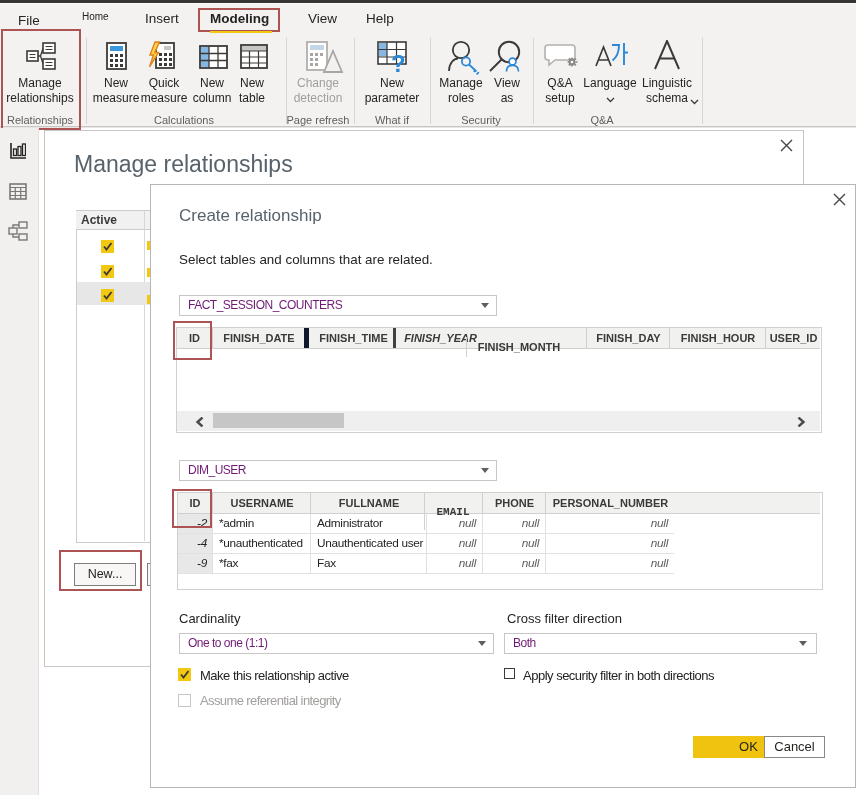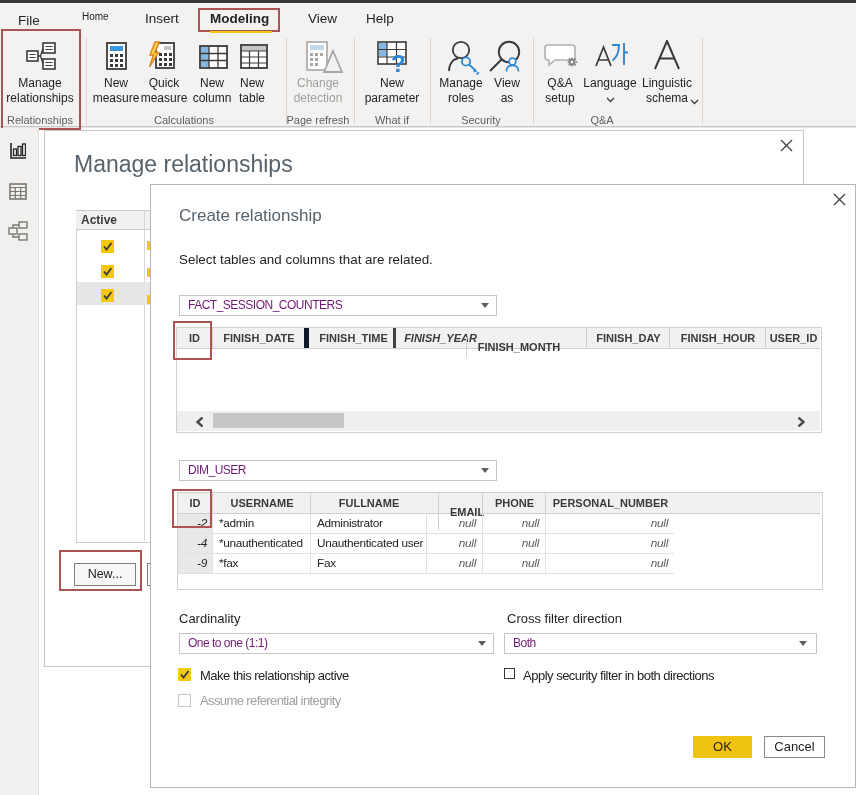--- a/index.html
+++ b/index.html
@@ -284,21 +284,21 @@
 <div class="redbox" style="left:173px;top:321px;width:35px;height:35px;"></div>
 
 <div class="ddl" style="left:179px;top:460px;width:308px;">DIM_USER</div>
 <div class="chev" style="left:481px;top:468px;"></div>
 
 <div class="abs" style="left:177px;top:492px;width:644px;height:96px;border:1px solid #d2d0ce;background:#fff;"></div>
 <div class="abs" style="left:178px;top:493px;width:642px;height:20px;background:#f1f1f0;border-bottom:1px solid #d2d0ce;"></div>
 <div class="hdrcell" style="left:178px;top:493px;width:34px;height:20px;">ID</div>
 <div class="hdrcell" style="left:212px;top:493px;width:98px;height:20px;border-left:1px solid #d2d0ce;">USERNAME</div>
 <div class="hdrcell" style="left:310px;top:493px;width:116px;height:20px;border-left:1px solid #d2d0ce;">FULLNAME</div>
-<div class="hdrcell" style="left:438px;top:493px;width:56px;height:37px;border-left:1px solid #d2d0ce;">EMAIL</div>
+<div class="hdrcell" style="left:424px;top:493px;width:56px;height:37px;border-left:1px solid #d2d0ce;font-family:Liberation Mono, monospace;">EMAIL</div>
 <div class="hdrcell" style="left:482px;top:493px;width:63px;height:20px;border-left:1px solid #d2d0ce;">PHONE</div>
 <div class="hdrcell" style="left:545px;top:493px;width:129px;height:20px;border-left:1px solid #d2d0ce;">PERSONAL_NUMBER</div>
 
 <style>
  .t2row{position:absolute;left:178px;width:496px;height:19px;display:flex;font-size:11.8px;letter-spacing:-0.3px;border-bottom:1px solid #e1e1e1;}
  .t2row>div{border-left:1px solid #e1e1e1;height:19px;line-height:19px;overflow:hidden;white-space:nowrap;box-sizing:border-box;}
  .t2row>div:first-child{border-left:none;}
  .c-id{width:34px;background:#e8e8e8;font-style:italic;text-align:right;padding-right:5px;}
  .c-un{width:98px;padding-left:6px;}
  .c-fn{width:116px;padding-left:6px;}
@@ -343,15 +343,15 @@
   <rect width="13" height="13" fill="#f2c811"></rect>
     <path d="M3 6.5 L5.5 9.5 L10.5 3" stroke="#3b3a39" stroke-width="1.8" fill="none"></path>
 </svg>
 <div class="abs" style="left:200px;top:668px;font-size:13px;letter-spacing:-0.5px;">Make this relationship active</div>
 <div class="abs" style="left:504px;top:668px;width:9px;height:9px;background:#fff;border:1.5px solid #3b3a39;"></div>
 <div class="abs" style="left:523px;top:668px;font-size:13px;letter-spacing:-0.5px;">Apply security filter in both directions</div>
 <div class="abs" style="left:178px;top:694px;width:11px;height:11px;background:#fff;border:1px solid #c8c6c4;"></div>
 <div class="abs" style="left:200px;top:693px;font-size:13px;letter-spacing:-0.6px;color:#a19f9d;">Assume referential integrity</div>
 
 <div class="abs" style="left:693px;top:736px;width:59px;height:22px;background:#f0c310;
-     font-size:13px;text-align:center;line-height:22px;">OK</div>
+     font-size:13px;text-align:center;line-height:22px;padding-left:26px;">OK</div>
 <div class="abs" style="left:764px;top:736px;width:59px;height:20px;background:#fff;border:1px solid #8a8886;
      font-size:13px;text-align:center;line-height:20px;">Cancel</div>
 
 </body></html>

